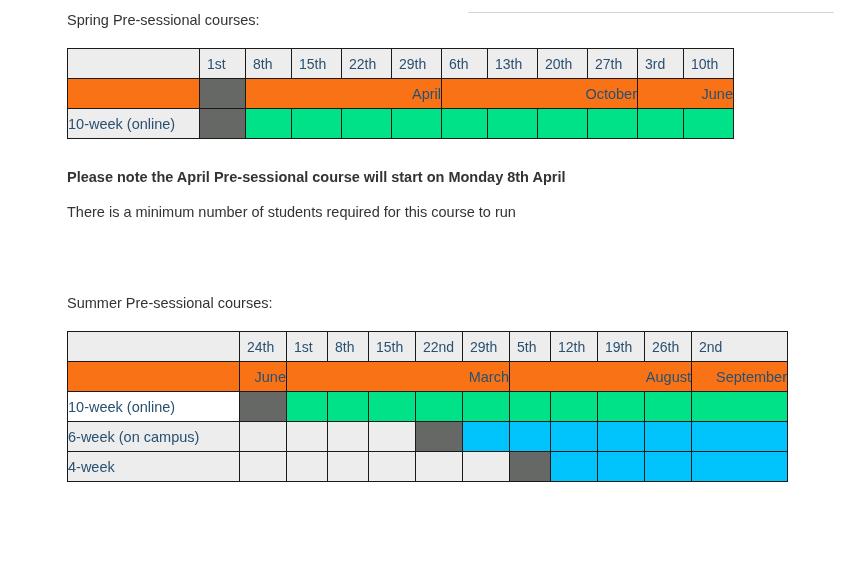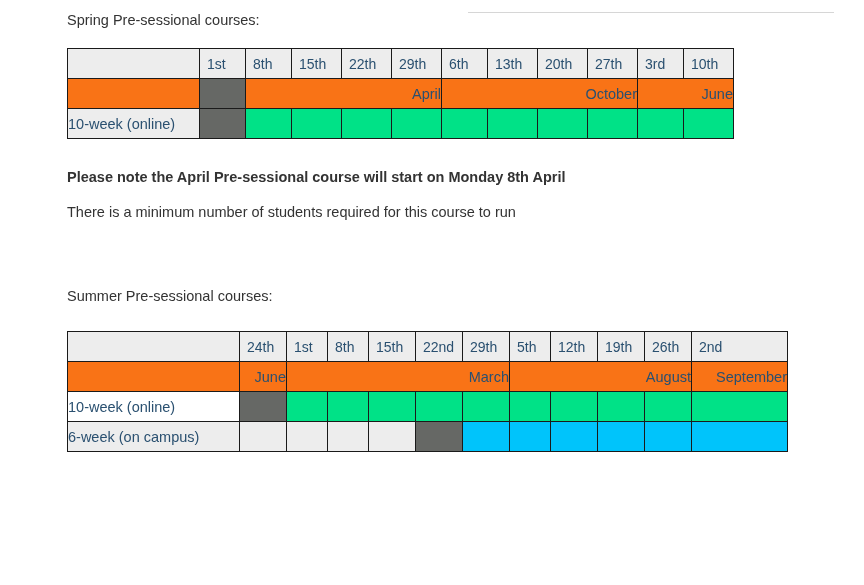--- a/index.html
+++ b/index.html
@@ -33,21 +33,21 @@
     font-size: 14.5px;
     color: #333333;
     margin: 0;
     padding: 0;
     position: absolute;
     left: 67px;
     white-space: nowrap;
   }
 
   #spring-title { top: 12px; }
-  #summer-title { top: 288px; }
+  #summer-title { top: 295px; }
 
   .note {
     font-size: 14.5px;
     color: #333333;
     position: absolute;
     left: 67px;
     white-space: nowrap;
   }
   #note-1 { top: 169px; font-weight: bold; }
   #note-2 { top: 204px; }
@@ -244,16 +244,30 @@
         <td class="g"></td>
         <td class="b"></td>
         <td class="b"></td>
         <td class="b"></td>
         <td class="b"></td>
         <td class="b"></td>
         <td class="b"></td>
       </tr>
 
 
+      <tr class="shade">
+        <td class="rowlabel">4-week</td>
+        <td class="e"></td>
+        <td class="e"></td>
+        <td class="e"></td>
+        <td class="e"></td>
+        <td class="e"></td>
+        <td class="e"></td>
+        <td class="g"></td>
+        <td class="b"></td>
+        <td class="b"></td>
+        <td class="b"></td>
+        <td class="b"></td>
+      </tr>
     </tbody>
   </table>
 
 </div>
 
 </body></html>

